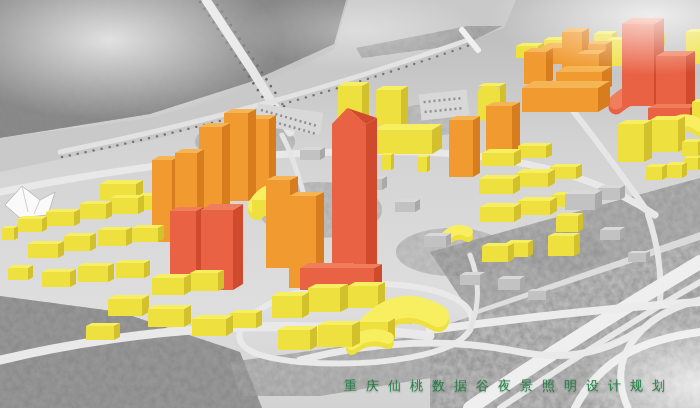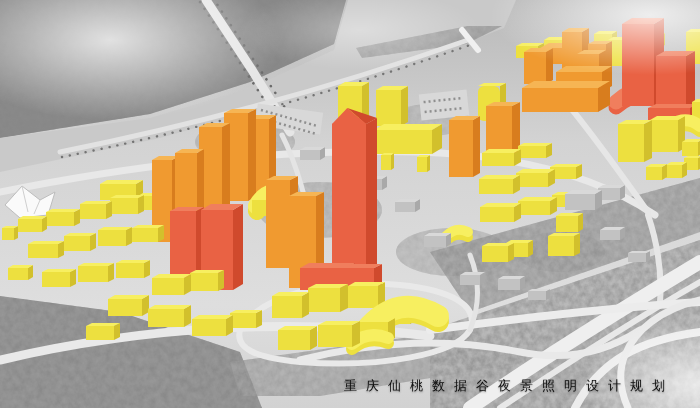--- a/index.html
+++ b/index.html
@@ -4,21 +4,21 @@
 <style>
   html,body{margin:0;padding:0;background:#222;}
   .stage{
     position:relative;width:700px;height:408px;overflow:hidden;
     background:#d9d9d9;font-family:"DejaVu Sans","Liberation Sans",sans-serif;
   }
   .stage svg{display:block;}
   .caption{
     position:absolute;left:344px;top:377px;
     font-size:13px;letter-spacing:9px;white-space:nowrap;
-    color:#000000;opacity:.93;
+    color:#15803d;opacity:.93;
     text-shadow:0 1px 2px rgba(70,70,70,.55);
     pointer-events:none;
   }
 </style>
 </head>
 <body>
 
 <div class="stage">
   <svg id="scene" width="700" height="408" viewBox="0 0 700 408">
     <defs>

